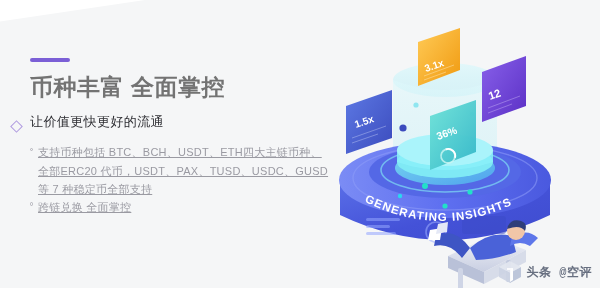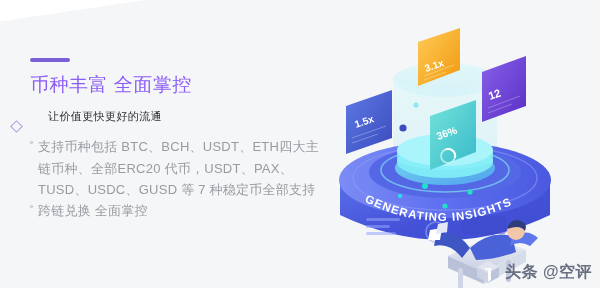--- a/index.html
+++ b/index.html
@@ -29,32 +29,32 @@
   
   .copy{
     position:absolute;left:30px;top:58px;width:300px;
   }
   .accent-bar{
     width:40px;height:4px;border-radius:2px;
     background:#7b5fd6;
     margin-bottom:12px;
   }
   .headline{
-    font-size:19px;font-weight:normal;color:#8b5cf6;
+    font-size:23px;font-weight:bold;color:#737373;
     letter-spacing:.5px;line-height:1.2;margin:0 0 12px 0;
   }
   .subhead{
-    font-size:11px;color:#2e2e33;letter-spacing:.4px;
-    margin:0 0 13px 18px;line-height:1.3;
+    font-size:13px;color:#2e2e33;letter-spacing:.4px;
+    margin:0 0 13px 0;line-height:1.3;
   }
   .bullets{margin:0;padding:0;list-style:none;}
   .bullets li{
     position:relative;
-    font-size:13px;color:#9a9aa2;line-height:1.65;
-    letter-spacing:.25px;padding-left:8px;
+    font-size:11px;color:#9a9aa2;line-height:1.65;
+    letter-spacing:.25px;padding-left:8px;text-decoration:underline;
   }
   .bullets li .dot{
     position:absolute;left:0;top:4.5px;
     width:3.2px;height:3.2px;border-radius:50%;
     border:.8px solid #b2b2ba;box-sizing:border-box;
   }
   .diamond{
     position:absolute;left:12px;top:122px;
     width:9px;height:9px;
     border:1.3px solid #b09be0;
@@ -74,23 +74,23 @@
     fill:#ffffff;
   }
 
   
   .watermark{
     position:absolute;right:8px;bottom:10px;
     display:flex;align-items:center;gap:4px;
     opacity:.92;
   }
   .wm-text{
-    font-size:16px;color:#5d6577;font-weight:bold;
+    font-size:12px;color:#5d6577;font-weight:bold;
     letter-spacing:.5px;
-    font-family:Liberation Sans, sans-serif;
+    font-family:Liberation Mono, monospace;
   }
 </style>
 </head>
 <body>
 
 <div class="screen">
 
   <div class="corner-wedge"></div>
 
   <div class="copy">

